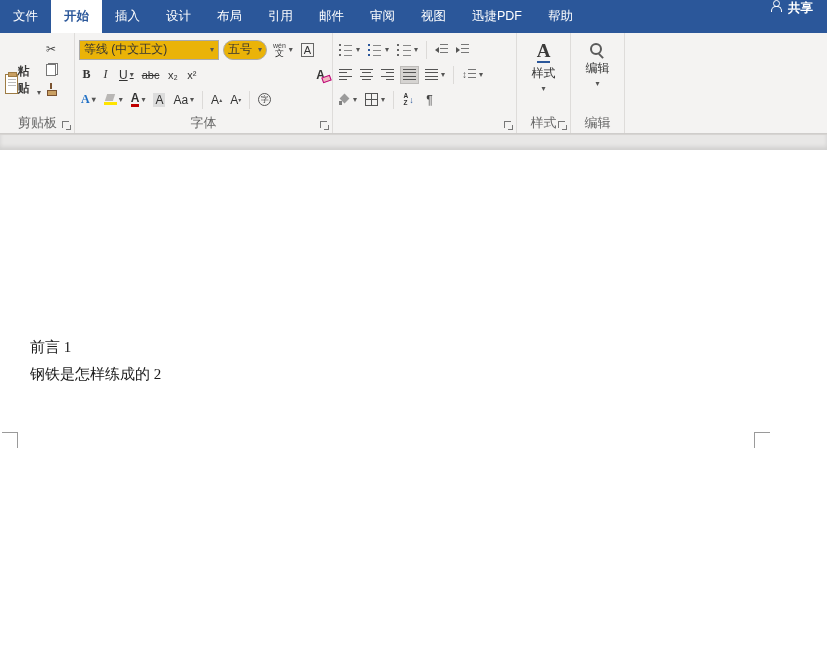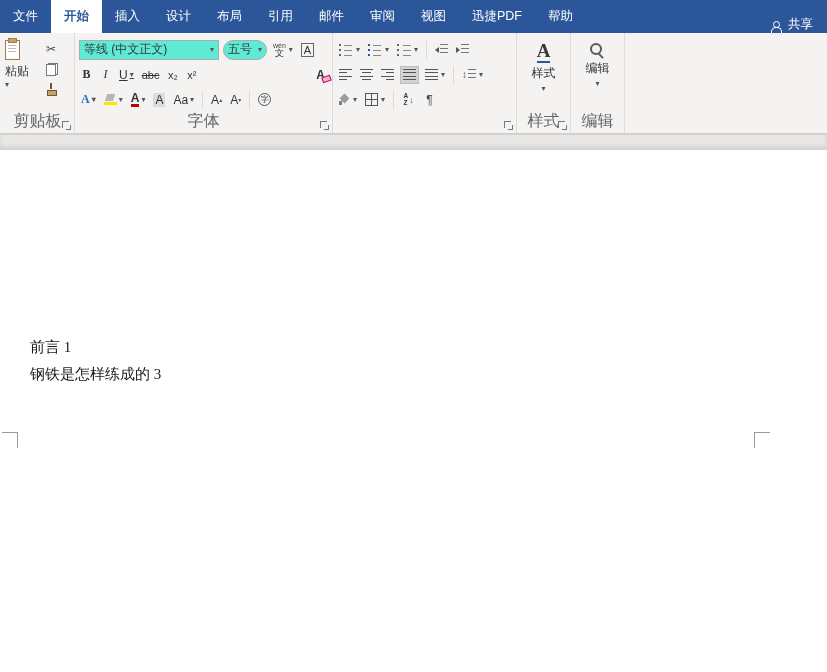--- a/index.html
+++ b/index.html
@@ -7,57 +7,57 @@
   body { font-family: "Liberation Sans", "DejaVu Sans", sans-serif; background: #fff; }
 
   
   .titlebar { height: 33px; background: #2b579a; display: flex; align-items: stretch; color: #fff; font-size: 12.5px; }
   .tab { display: flex; align-items: center; padding: 0 13px; white-space: nowrap; }
   .tab.active { background: #ffffff; color: #2b579a; font-weight: bold; }
   .tellme { display: flex; align-items: center; gap: 7px; margin-left: 16px; }
   .bulb { width: 11px; height: 11px; position: relative; display: inline-block; }
   .bulb::before { content:""; position:absolute; top:0; left:1.5px; width:7px; height:7px; border:1px solid #fff; border-radius:50%; }
   .bulb::after { content:""; position:absolute; bottom:0; left:3.5px; width:3px; height:2px; background:#fff; }
-  .share { margin-left: auto; display: flex; align-items: flex-end; gap: 6px; padding: 0 14px; }
+  .share { margin-left: auto; display: flex; align-items: flex-start; gap: 6px; padding: 0 14px; font-weight: bold; }
   .person { width: 12px; height: 12px; position: relative; display: inline-block; }
   .person::before { content:""; position:absolute; top:0; left:3px; width:5px; height:5px; border:1px solid #fff; border-radius:50%; }
   .person::after { content:""; position:absolute; bottom:0; left:1px; width:9px; height:5px; border:1px solid #fff; border-bottom:none; border-radius:5px 5px 0 0; }
 
   
   .ribbon { height: 101px; background: #f4f3f2; border-bottom: 1px solid #cfcdcb; display: flex; align-items: stretch; padding: 0 1px; font-size: 12px; color: #3b3a39; }
   .rgroup { position: relative; display: flex; flex-direction: column; padding: 4px 4px 17px 4px; border-right: 1px solid #dedcda; }
-  .glabel { position: absolute; bottom: 1px; left: 0; right: 0; text-align: center; font-size: 16px; color: #666; }
+  .glabel { position: absolute; bottom: 1px; left: 0; right: 0; text-align: center; font-size: 13px; color: #666; }
   .launcher { position: absolute; bottom: 3px; right: 3px; width: 9px; height: 9px; }
   .launcher::before { content:""; position:absolute; left:0; top:0; width:6px; height:6px; border-left:1px solid #777; border-top:1px solid #777; }
   .launcher::after { content:""; position:absolute; right:0; bottom:0; width:4px; height:4px; border-right:1px solid #777; border-bottom:1px solid #777; }
 
   .dd::after { content:"▾"; font-size: 8px; color: #555; margin-left: 2px; vertical-align: middle; }
   .ddb::after { content:"▾"; font-size: 8px; color: #555; display:block; text-align:center; }
 
   
   .g-clip { width: 74px; }
   .clip-row { display: flex; gap: 5px; }
-  .paste-btn { display: flex; flex-direction: column; align-items: flex-start; width: 36px; padding-top: 3px; }
+  .paste-btn { display: flex; flex-direction: row; align-items: flex-end; width: 36px; padding-top: 3px; font-weight: bold; }
   .clipboard-icon { width: 15px; height: 20px; background: #fff; border: 1px solid #9e7c45; position: relative; margin-bottom: 3px; }
   .clipboard-icon::before { content:""; position:absolute; top:-3px; left:2px; width:7px; height:3px; background:#c9a063; border:1px solid #9e7c45; }
   .clipboard-icon::after { content:""; position:absolute; top:4px; left:2px; width:8px; height:1px; background:#bbb; box-shadow: 0 3px 0 #bbb, 0 6px 0 #bbb; }
   .clip-col { display: flex; flex-direction: column; gap: 4px; padding-top: 4px; }
   .smallbtn { height: 16px; display: flex; align-items: center; gap: 2px; }
   .cut-glyph { font-size: 12px; color: #444; }
   .copy-icon { width: 12px; height: 13px; position: relative; display: inline-block; }
   .copy-icon::before { content:""; position:absolute; top:0; right:0; width:8px; height:10px; border:1px solid #777; background:#fff; }
   .copy-icon::after { content:""; position:absolute; bottom:0; left:0; width:8px; height:10px; border:1px solid #777; background:#fff; }
   .painter-icon { width: 10px; height: 13px; position: relative; display: inline-block; }
   .painter-icon::before { content:""; position:absolute; top:0; left:4px; width:2px; height:6px; background:#7a5230; }
   .painter-icon::after { content:""; position:absolute; bottom:0; left:1px; width:8px; height:4px; background:#c9a063; border:1px solid #7a5230; }
 
   
   .g-font { width: 258px; }
   .frow { display: flex; align-items: center; gap: 4px; height: 25px; }
-  .combo { display: flex; align-items: center; justify-content: space-between; background: #5eead4; border: 1px solid #ababab; height: 20px; padding: 0 4px; font-size: 12px; color: #333; white-space: nowrap; overflow: hidden; }
+  .combo { display: flex; align-items: center; justify-content: space-between; background: #eab308; border: 1px solid #ababab; height: 20px; padding: 0 4px; font-size: 12px; color: #333; white-space: nowrap; overflow: hidden; }
   .combo-name { width: 140px; }
   .combo-size { width: 44px; border-radius: 10px; }
   .phonetic { display: flex; flex-direction: column; align-items: center; line-height: 1; }
   .phonetic .py { font-size: 7px; color: #444; }
   .phonetic .hz { font-size: 9px; color: #333; }
   .charborder { font-size: 11px; line-height: 12px; border: 1px solid #666; padding: 0 2px; color: #333; }
   .fmt { min-width: 15px; height: 18px; display: flex; align-items: center; justify-content: center; font-size: 12px; color: #333; padding: 0 2px; }
   .b-bold { font-family: "Liberation Serif", serif; font-weight: bold; }
   .b-italic { font-family: "Liberation Serif", serif; font-style: italic; }
   .b-underline { text-decoration: underline; }
@@ -347,15 +347,15 @@
 
 </div>
 
 <div class="docgap"></div>
 
 <div class="page">
   <div class="corner-mark left"></div>
   <div class="corner-mark right"></div>
   <div class="doc-text">
     <div class="doc-line">前言 1</div>
-    <div class="doc-line">钢铁是怎样练成的 3</div>
+    <div class="doc-line">钢铁是怎样练成的 2</div>
   </div>
 </div>
 
 </body></html>

